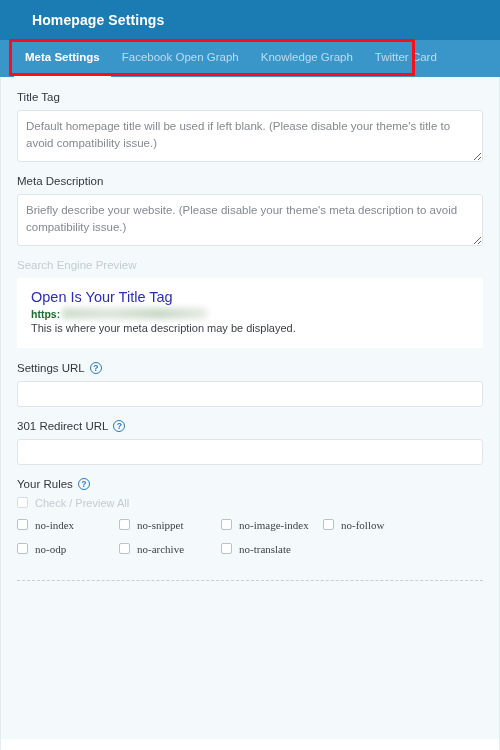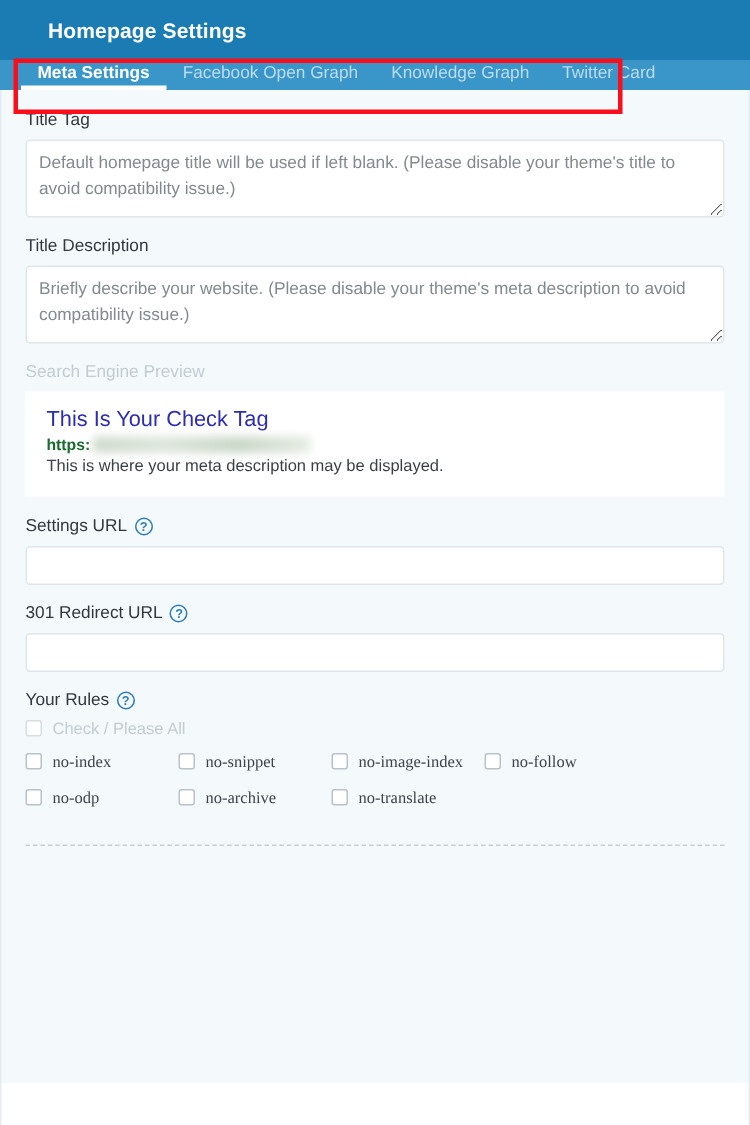--- a/index.html
+++ b/index.html
@@ -26,21 +26,21 @@
   }
   .panel-title {
     color: #ffffff;
     font-size: 14px;
     font-weight: bold;
     letter-spacing: 0.1px;
   }
 
   
   .tabbar {
-    height: 20px;
+    height: 37px;
     background: #3a96c9;
     display: flex;
     align-items: stretch;
     padding-left: 14px;
   }
   .tab {
     display: flex;
     align-items: center;
     padding: 0 11px;
     font-size: 11.5px;
@@ -213,31 +213,31 @@
 
     <div class="field">
       <div class="flabel">
         <span>Title Tag</span>
       </div>
       <textarea class="ctl" placeholder="Default homepage title will be used if left blank. (Please disable your theme's title to avoid compatibility issue.)" style=""></textarea>
     </div>
 
     <div class="field">
       <div class="flabel">
-        <span>Title Description</span>
+        <span>Meta Description</span>
       </div>
       <textarea class="ctl" placeholder="Briefly describe your website. (Please disable your theme's meta description to avoid compatibility issue.)" style=""></textarea>
     </div>
 
     <div class="field">
       <div class="flabel muted">
         <span>Search Engine Preview</span>
       </div>
       <div class="serp">
-        <div class="serp-title">This Is Your Check Tag</div>
+        <div class="serp-title">Open Is Your Title Tag</div>
         <div class="serp-urlrow">
           <span class="serp-proto">https:</span>
           <span class="serp-blur"></span>
         </div>
         <div class="serp-desc">This is where your meta description may be displayed.</div>
       </div>
     </div>
 
     <div class="field">
       <div class="flabel">
@@ -256,21 +256,21 @@
     </div>
 
     <div class="field">
       <div class="flabel">
         <span>Your Rules</span>
         <span class="help-icon">?</span>
       </div>
 
       <div class="chk-all">
         <span class="cbox dim"></span>
-        <span class="cblabel muted">Check / Please All</span>
+        <span class="cblabel muted">Check / Preview All</span>
       </div>
 
       <div class="cbgrid">
         <div class="cbcell">
           <span class="cbox"></span>
           <span class="cblabel">no-index</span>
         </div>
         <div class="cbcell">
           <span class="cbox"></span>
           <span class="cblabel">no-snippet</span>

